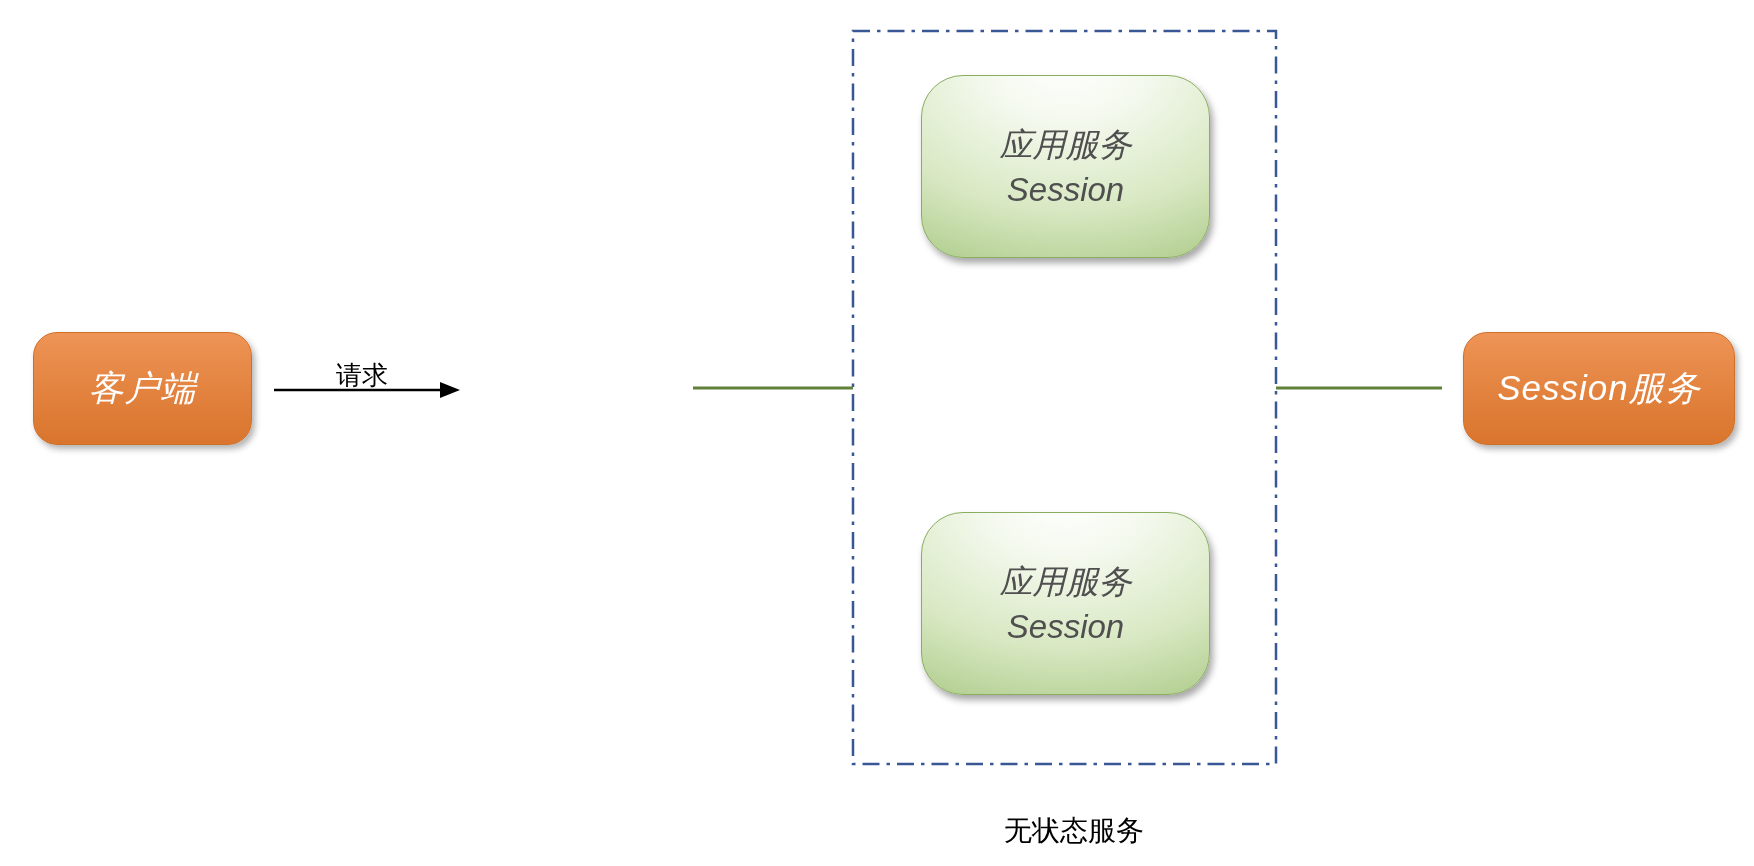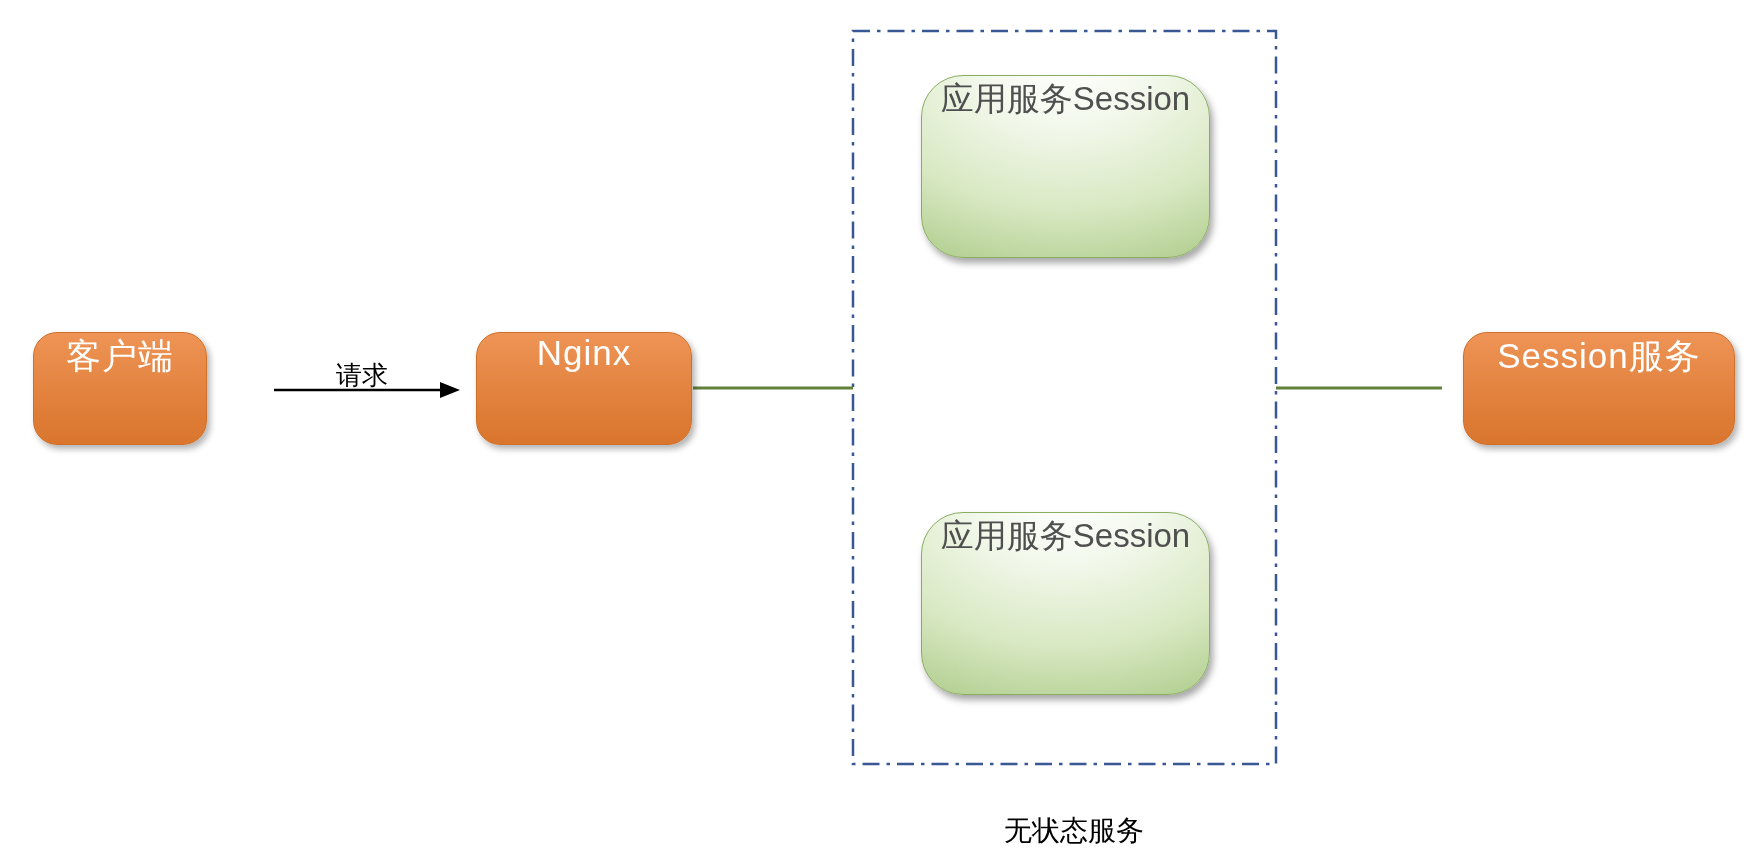--- a/index.html
+++ b/index.html
@@ -9,25 +9,26 @@
     position: relative;
     overflow: hidden;
     font-family: "Liberation Sans", sans-serif;
   }
   .stage { position: absolute; left: 0; top: 0; width: 1754px; height: 866px; }
   svg.overlay { position: absolute; left: 0; top: 0; width: 1754px; height: 866px; }
 
   .node {
     position: absolute;
     display: flex;
-    align-items: flex-start;
+    align-items: center;
     justify-content: center;
-    flex-direction: row;
+    flex-direction: column;
     box-sizing: border-box;
     text-align: center;
+    font-style: italic;
   }
   .orange-node {
     border-radius: 24px;
     background: linear-gradient(180deg, var(--node-orange-top) 0%, var(--node-orange-mid) 55%, var(--node-orange-bottom) 100%);
     border: 1px solid var(--node-orange-border);
     box-shadow: 3px 4px 6px rgba(0,0,0,0.30);
     color: var(--node-text-light);
     font-size: 35px;
     letter-spacing: 1px;
   }
@@ -37,21 +38,21 @@
                 #ffffff 0%,
                 var(--node-green-light) 22%,
                 var(--node-green-mid) 55%,
                 var(--node-green-dark) 100%);
     border: 1px solid var(--node-green-border);
     box-shadow: 3px 5px 7px rgba(0,0,0,0.35);
     color: var(--node-text-dark);
     font-size: 33px;
     line-height: 45px;
   }
-  .node-client  { left: 33px;   top: 332px; width: 174px; height: 113px; }
+  .node-client  { left: 33px;   top: 332px; width: 219px; height: 113px; }
   .node-nginx   { left: 476px;  top: 332px; width: 216px; height: 113px; }
   .node-app-top { left: 921px;  top: 75px;  width: 289px; height: 183px; }
   .node-app-bot { left: 921px;  top: 512px; width: 289px; height: 183px; }
   .node-session { left: 1442px; top: 332px; width: 272px; height: 113px; margin-left: 21px; }
 
   .edge-label {
     position: absolute;
     color: var(--label-text);
     font-size: 26px;
     transform: translateX(-50%);
@@ -80,23 +81,20 @@
     <line x1="693" y1="388" x2="853" y2="388" stroke-width="3.2" stroke="#61813a"></line>
     <line x1="1276" y1="388" x2="1442" y2="388" stroke-width="3.2" stroke="#61813a"></line>
   </svg>
 
   <div class="node orange-node node-client">
     <span>客户端</span>
   </div>
 
   <div class="edge-label label-request">请求</div>
 
-  <div class="node orange-node node-nginx">
-    <span>Nginx</span>
-  </div>
 
   <div class="node green-node node-app-top">
     <span>应用服务</span>
     <span>Session</span>
   </div>
 
   <div class="node green-node node-app-bot">
     <span>应用服务</span>
     <span>Session</span>
   </div>

